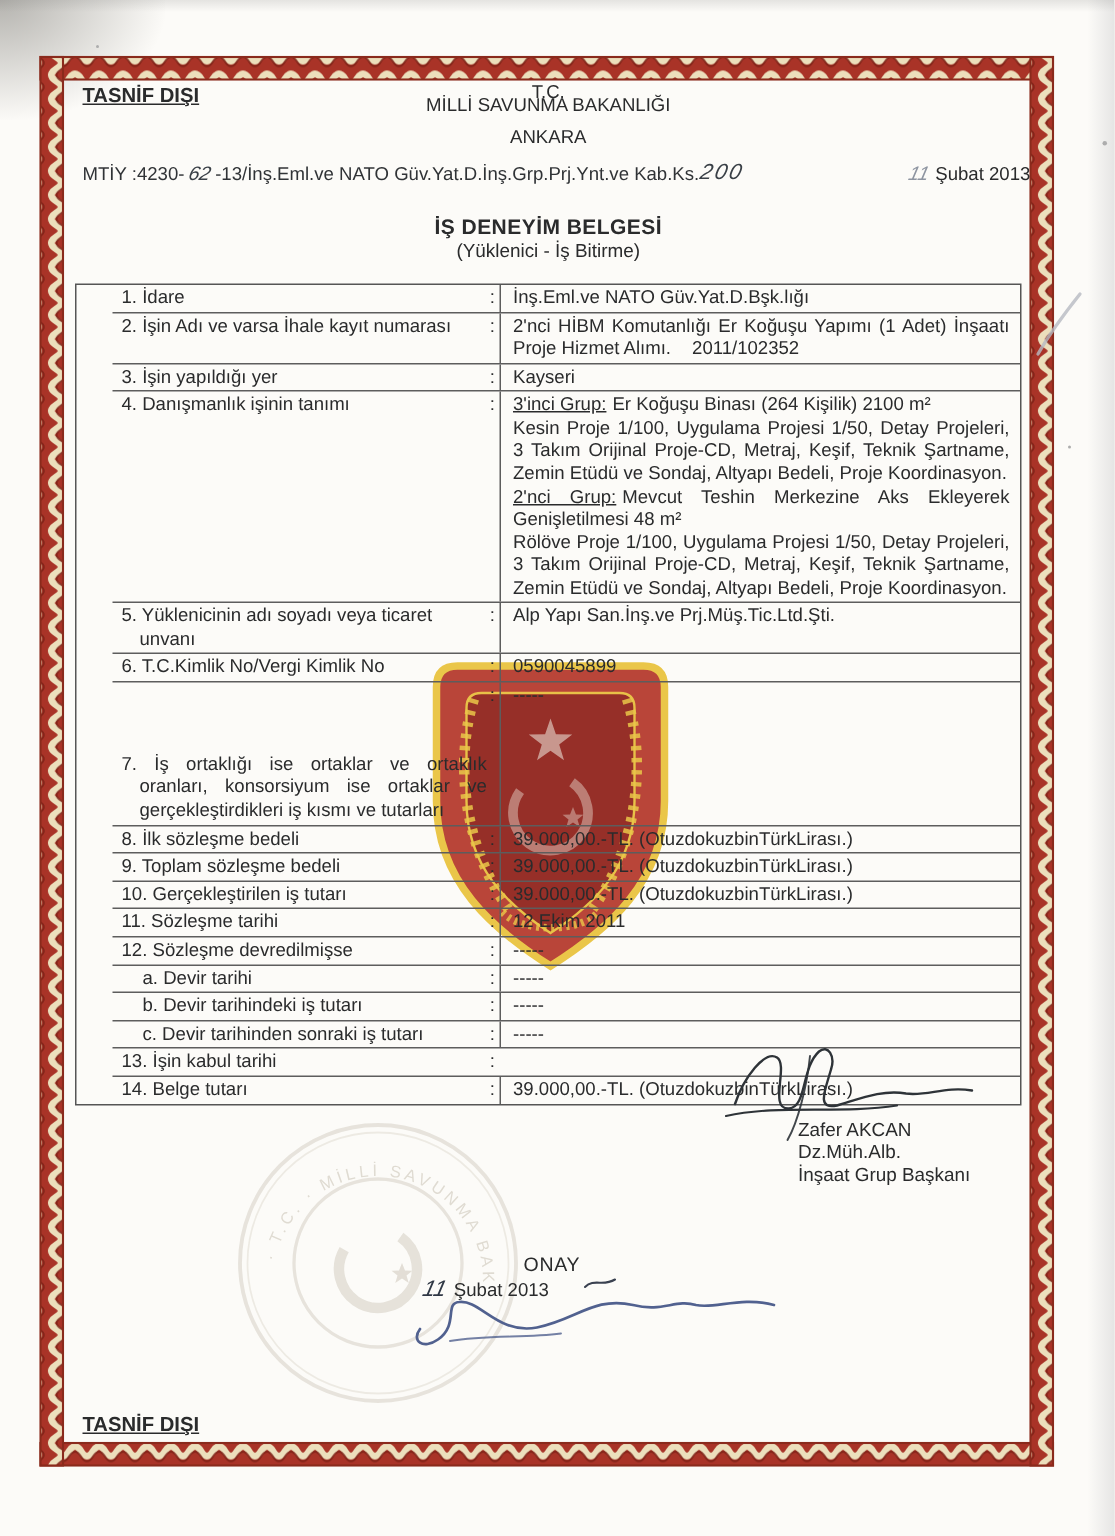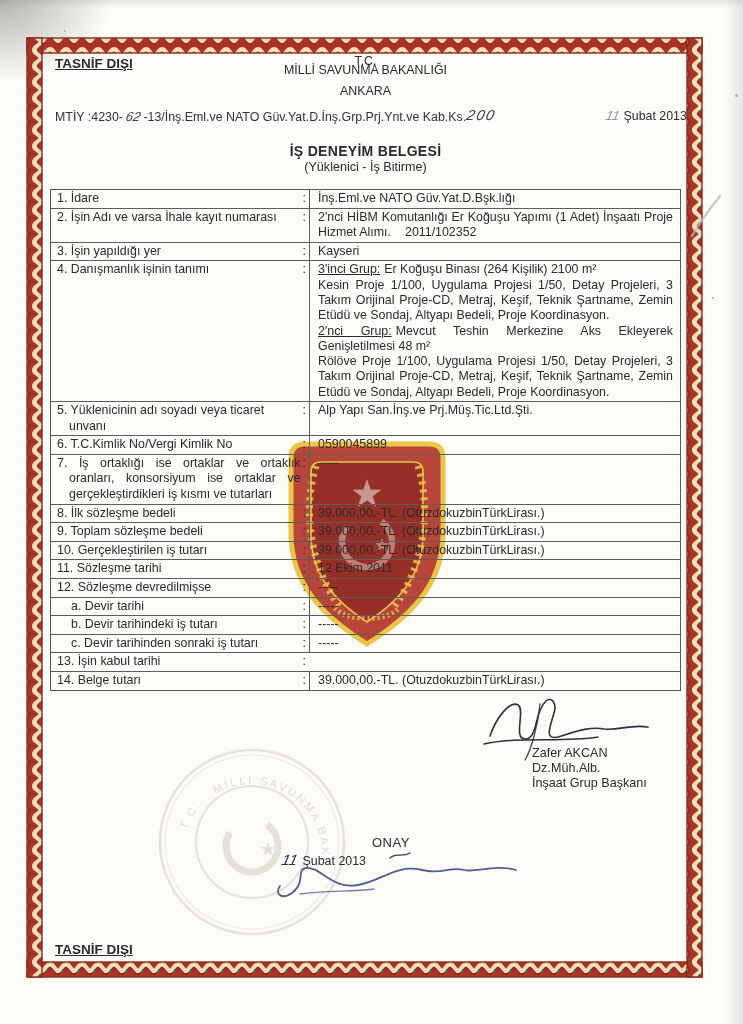--- a/index.html
+++ b/index.html
@@ -39,37 +39,37 @@
   .refline{left:55px;top:108px;width:600px;white-space:nowrap;color:#303336;}
   .pen{display:inline-block;font-style:italic;transform:skewX(-13deg);color:#3a4047;}
   .pen-serial{font-size:13px;margin:0 3px;}
   .pen-no{font-size:14.5px;letter-spacing:1.5px;position:relative;top:-1px;margin-left:1px;}
   .date-top{left:606px;top:108px;white-space:nowrap;}
   .pen-day-light{color:#8e95a1;font-size:13px;margin-right:4px;}
   .title{top:143px;font-size:14px;font-weight:600;letter-spacing:.3px;}
   .subtitle{top:160px;font-size:12.6px;}
 
   .doc-table{position:absolute;left:50px;top:189px;width:631px;border:1.3px solid #555;
-    background:transparent;box-sizing:border-box;}
+    background:transparent;box-sizing:border-box;padding-left:24px;}
   .t-row{display:flex;border-top:1px solid #5d5d5d;min-height:17px;}
   .t-row:first-child{border-top:none;}
   .lab{width:258px;box-sizing:border-box;display:flex;justify-content:space-between;
     align-items:flex-start;padding:1px 3px 1px 6px;line-height:15.6px;}
   .lt{display:block;padding-left:12px;text-indent:-12px;}
-  .lt-j{text-align:justify;}
+  .lt-j{text-align:justify;margin-top:46px;}
   .sub .lt{padding-left:26px;text-indent:-12px;}
   .cl{padding-left:2px;}
   .val{flex:1;border-left:1px solid #5d5d5d;padding:1px 7px 1px 8px;line-height:15.6px;box-sizing:border-box;}
   .just{text-align:justify;}
   .r4 .val{line-height:15.3px;}
   .tno{display:inline-block;margin-left:14px;}
   .gu{text-decoration:underline;margin-right:4px;}
 
   .signer1{left:532px;top:746px;line-height:15px;font-size:12.6px;}
-  .onay{left:372px;top:835px;font-size:13px;letter-spacing:.5px;}
+  .onay{left:349px;top:835px;font-size:13px;letter-spacing:.5px;}
   .app-date{left:282px;top:851px;white-space:nowrap;}
   .pen-day{font-size:15px;color:#2f3744;margin-right:5px;}
   .app-block{left:327px;top:900px;line-height:15px;font-size:12.6px;}
   .tasnif-bot{left:55px;top:942px;font-size:13.5px;}
 </style>
 </head>
 <body>
 
 <div class="page">
 

